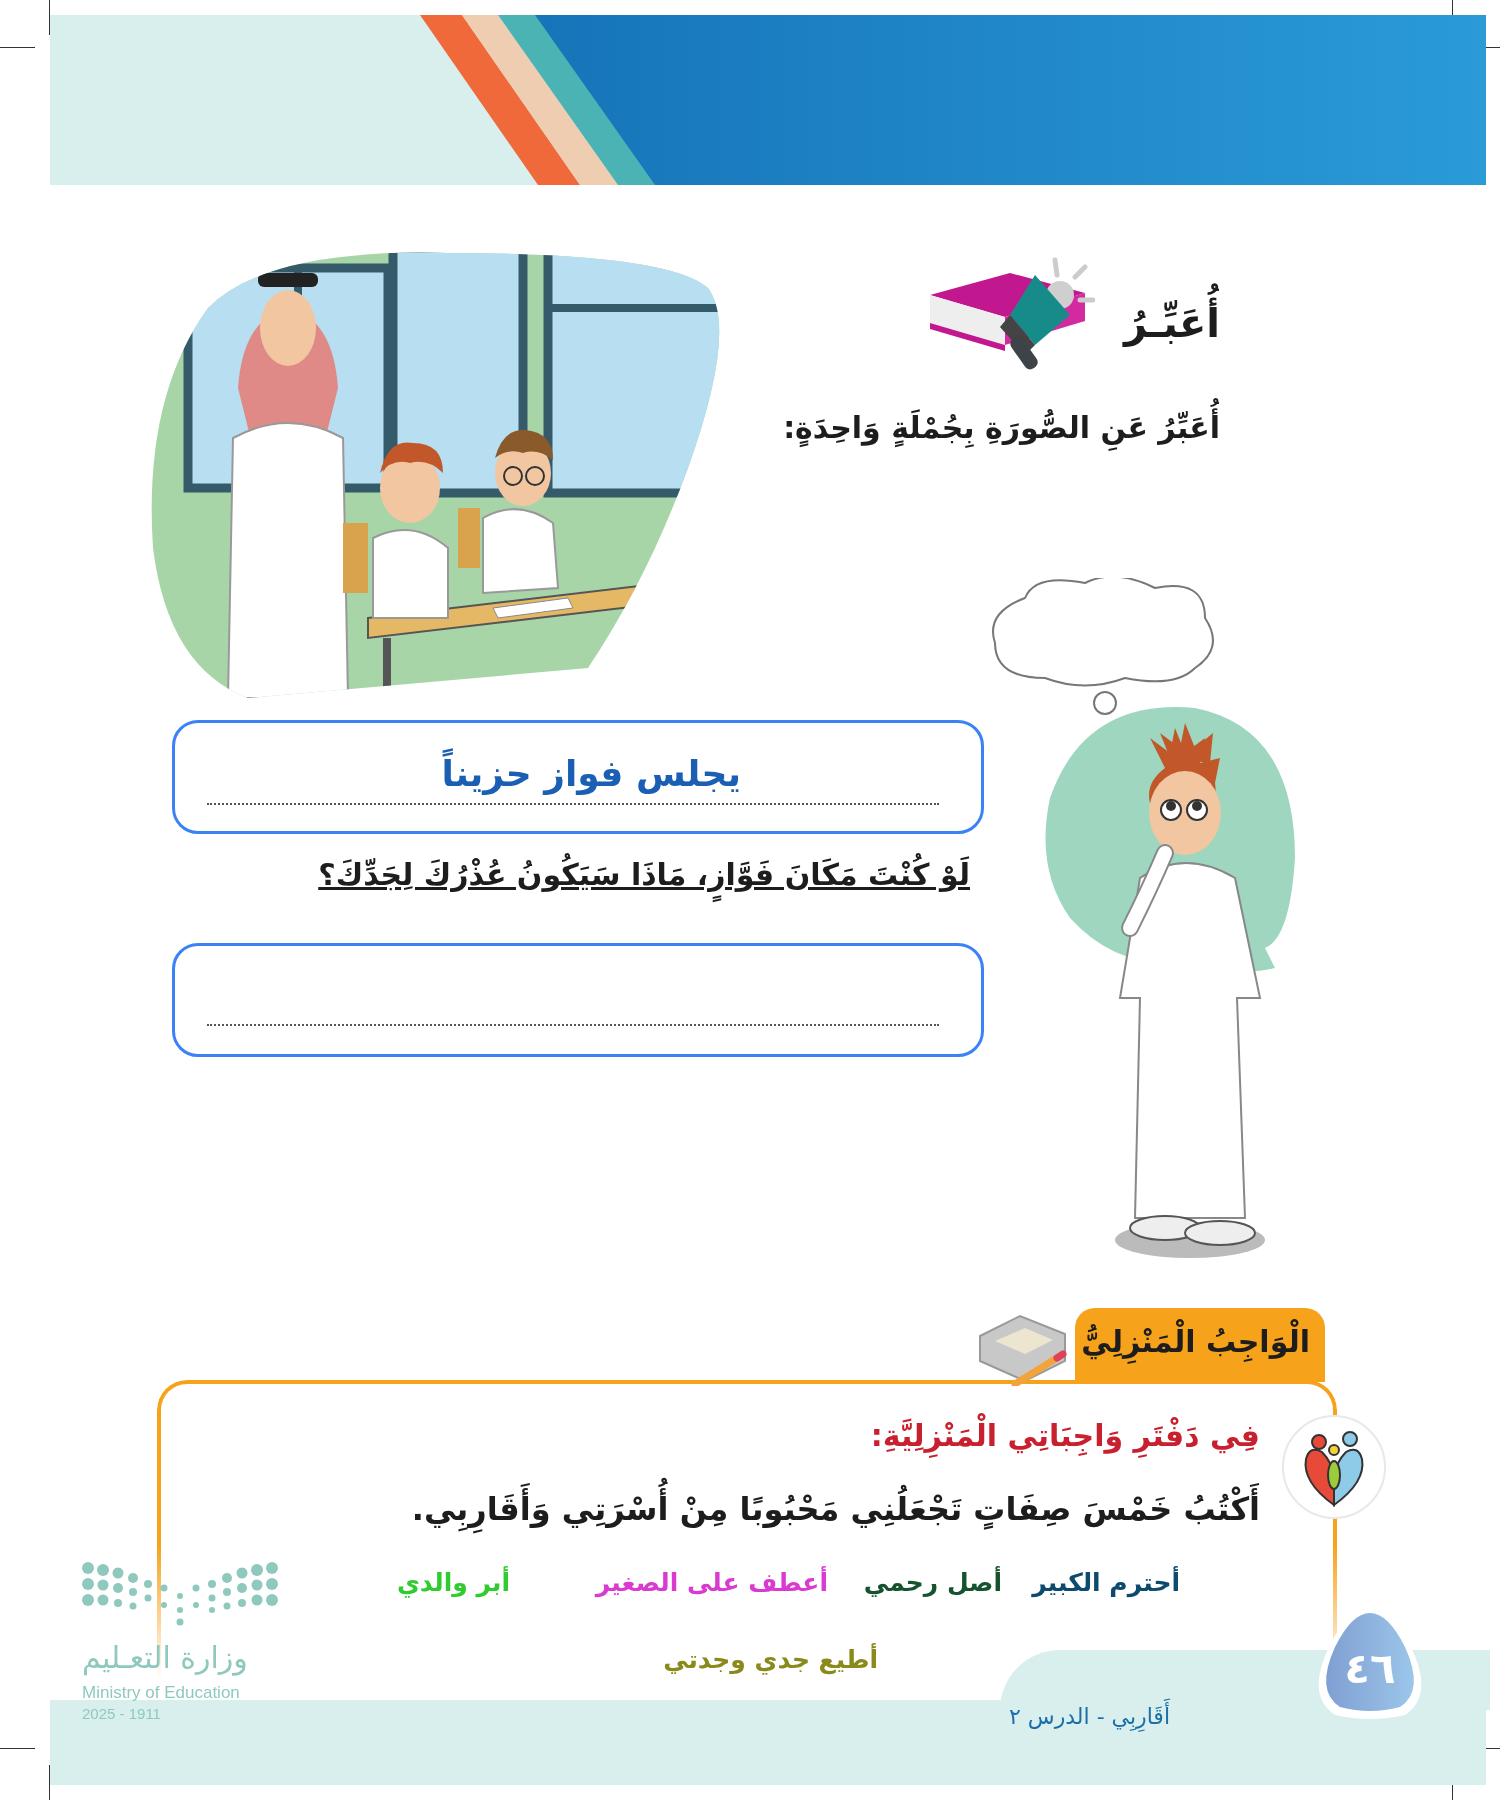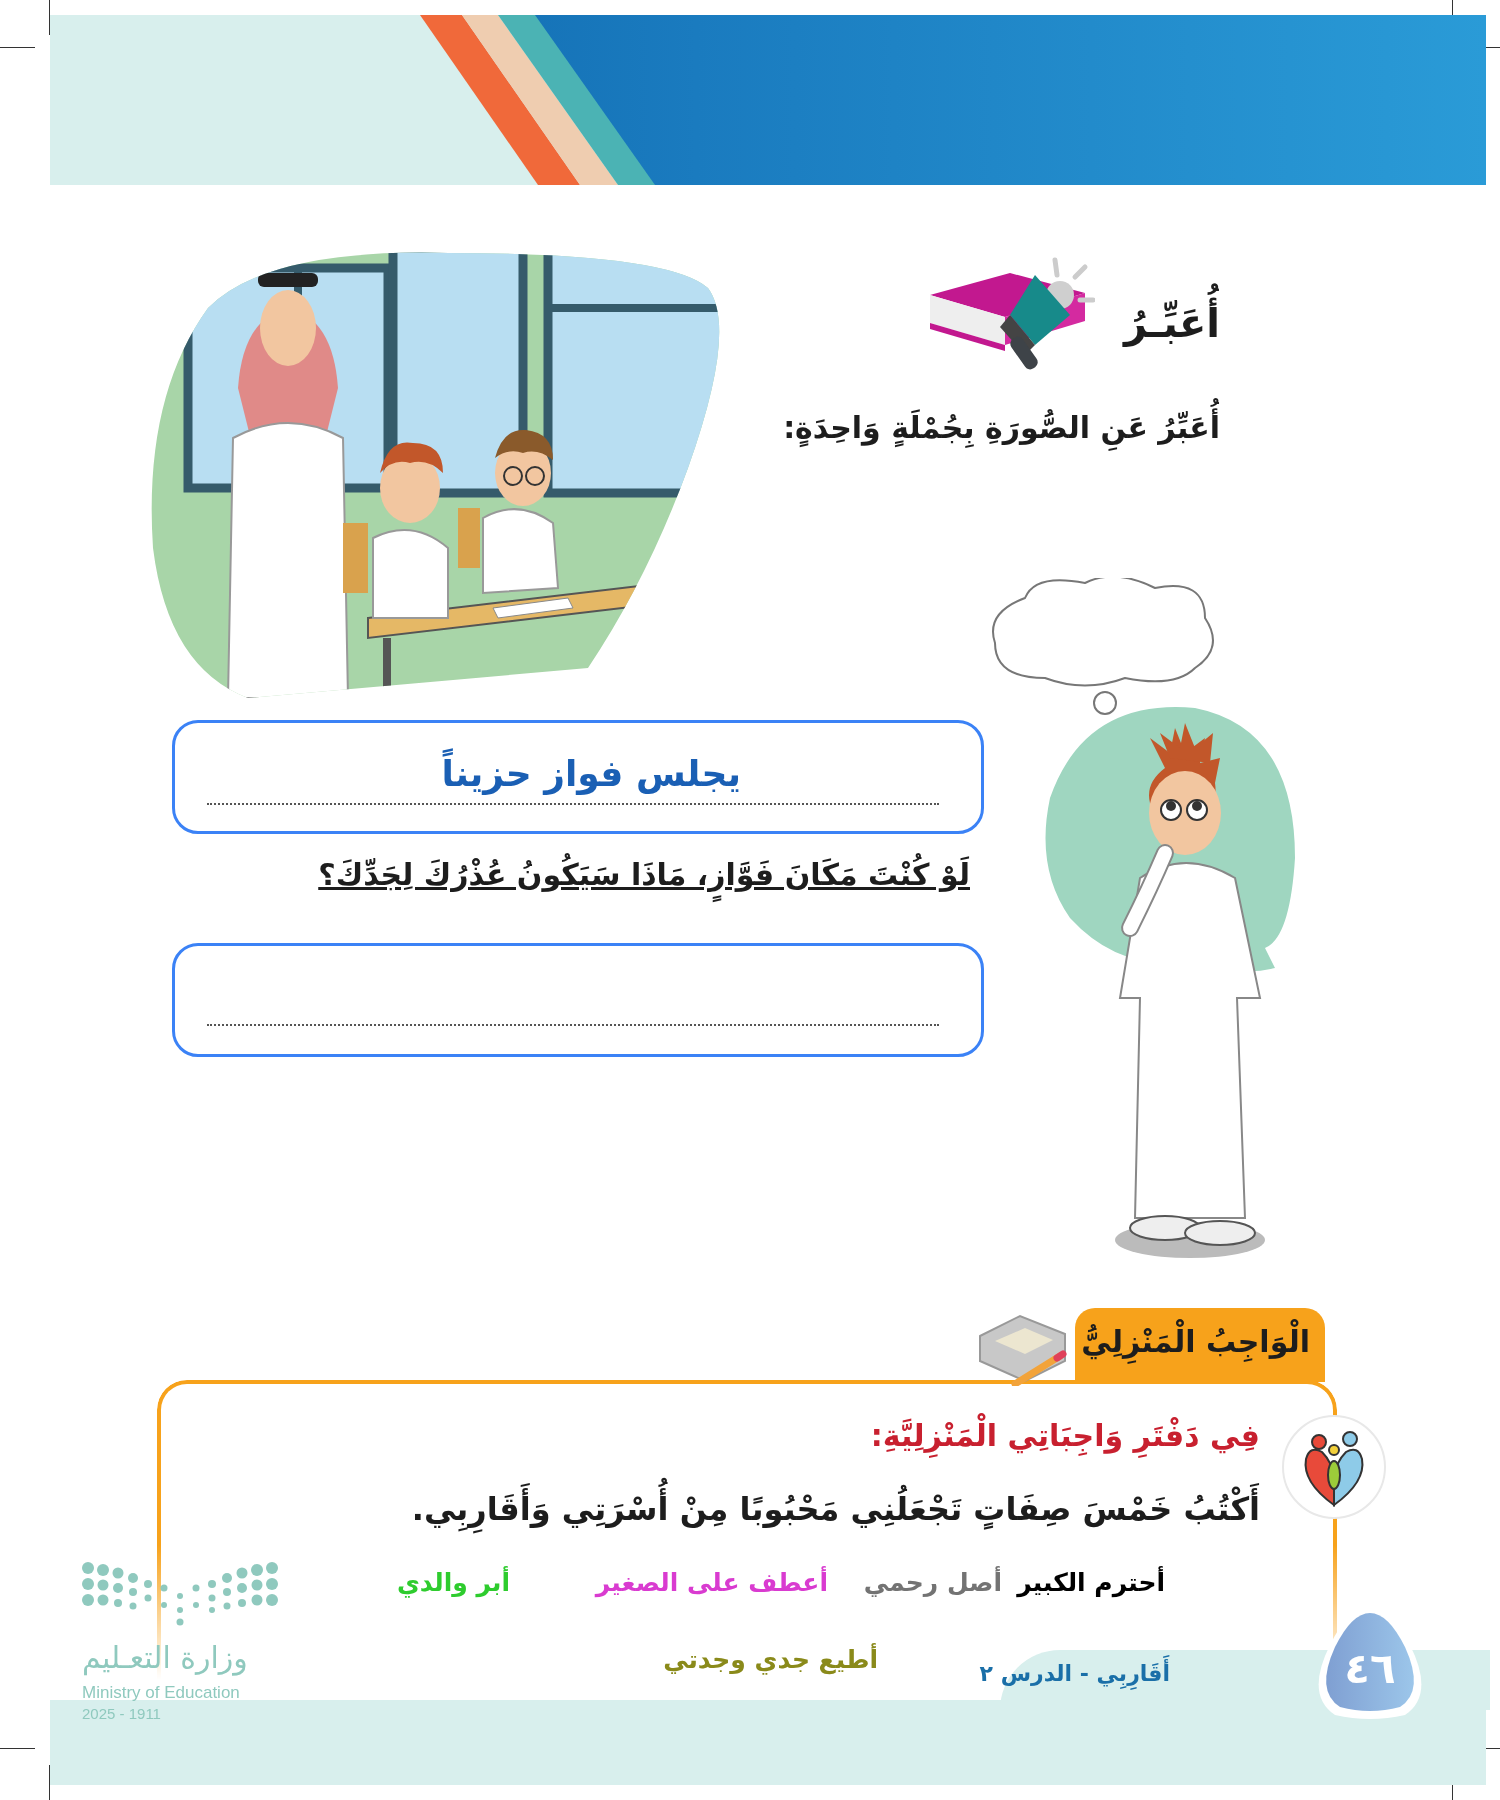--- a/index.html
+++ b/index.html
@@ -55,21 +55,21 @@
   .family-circle { position: absolute; left: 1282px; top: 1415px; width: 104px; height: 104px; border-radius: 50%; background: #fff; border: 2px solid #e8e8e8; }
   .hw-sub { position: absolute; right: 240px; top: 1418px; font-size: 30px; font-weight: bold; color: #c8202f; direction: rtl; }
   .hw-task { position: absolute; right: 240px; top: 1490px; font-size: 32px; font-weight: bold; color: #1d1d1d; direction: rtl; }
 
   .trait { position: absolute; direction: rtl; font-size: 25px; font-weight: bold; }
 
   
   .footer-band { position: absolute; left: 50px; top: 1700px; width: 1436px; height: 85px; background: #d8efed; }
   .footer-wave { position: absolute; left: 1000px; top: 1650px; width: 490px; height: 60px; background: #d8efed; border-radius: 140px 0 0 0; }
   .page-badge { position: absolute; left: 1310px; top: 1605px; width: 120px; height: 115px; }
-  .lesson { position: absolute; right: 330px; top: 1661px; font-size: 22px; font-weight: bold; color: #1a6fa8; direction: rtl; }
+  .lesson { position: absolute; right: 330px; top: 1704px; font-size: 22px; font-weight: normal; color: #1a6fa8; direction: rtl; }
   .moe { position: absolute; left: 80px; top: 1560px; width: 200px; }
   .moe-ar { position: absolute; left: 82px; top: 1640px; font-size: 30px; color: #8fc9be; direction: rtl; width: 180px; text-align: left; }
   .moe-en { position: absolute; left: 82px; top: 1683px; font-size: 17px; color: #8fc9be; font-family: "Liberation Sans", sans-serif; }
   .moe-yr { position: absolute; left: 82px; top: 1705px; font-size: 15px; color: #8fc9be; font-family: "Liberation Sans", sans-serif; }
 </style>
 </head>
 <body>
 
 <div class="crop" style="left:0;top:47px;width:35px;height:1px;"></div>
 <div class="crop" style="left:49px;top:0;width:1px;height:35px;"></div>
@@ -185,22 +185,22 @@
     <path d="M50,88 Q82,65 78,42 Q74,28 62,35 Q52,45 50,60 Z" fill="#8ecbe8" stroke="#333" stroke-width="2"></path>
     <ellipse cx="50" cy="58" rx="6" ry="14" fill="#9ccc3a" stroke="#333" stroke-width="2"></ellipse>
     <circle cx="35" cy="25" r="7" fill="#e84a3a" stroke="#333" stroke-width="2"></circle>
     <circle cx="50" cy="33" r="5" fill="#f2d03a" stroke="#333" stroke-width="2"></circle>
     <circle cx="66" cy="22" r="7" fill="#8ecbe8" stroke="#333" stroke-width="2"></circle>
   </svg>
 </div>
 <div class="hw-sub">فِي دَفْتَرِ وَاجِبَاتِي الْمَنْزِلِيَّةِ:</div>
 <div class="hw-task">أَكْتُبُ خَمْسَ صِفَاتٍ تَجْعَلُنِي مَحْبُوبًا مِنْ أُسْرَتِي وَأَقَارِبِي.</div>
 
-<div class="trait" style="right:335px;top:1568px;color:#000000;text-align:right;">أحترم الكبير</div>
-<div class="trait" style="right:498px;top:1568px;color:#737373;">أصل رحمي</div>
+<div class="trait" style="right:320px;top:1568px;color:#0c4a6e;text-align:right;">أحترم الكبير</div>
+<div class="trait" style="right:498px;top:1568px;color:#14532d;">أصل رحمي</div>
 <div class="trait" style="right:672px;top:1568px;color:#d93bd0;">أعطف على الصغير</div>
 <div class="trait" style="right:990px;top:1568px;color:#2ecc2e;">أبر والدي</div>
 <div class="trait" style="right:622px;top:1645px;color:#8a8a1a;">أطيع جدي وجدتي</div>
 
 <div class="footer-band"></div>
 <div class="footer-wave"></div>
 <svg class="page-badge" viewBox="0 0 120 115">
   <defs>
       <linearGradient id="pg" x1="0" x2="1">
         <stop offset="0" stop-color="#7f9fd2"></stop>

